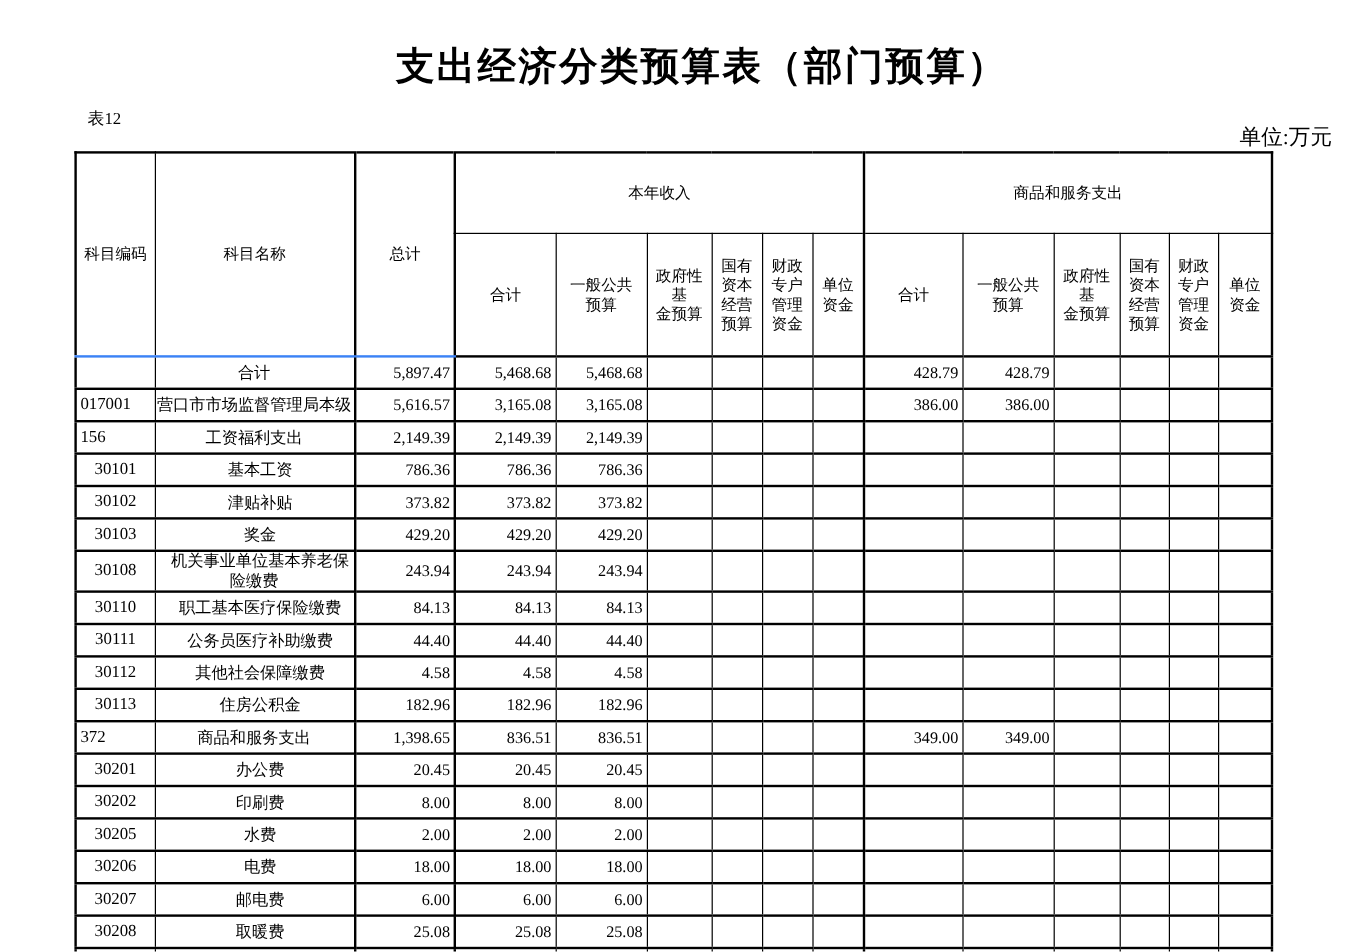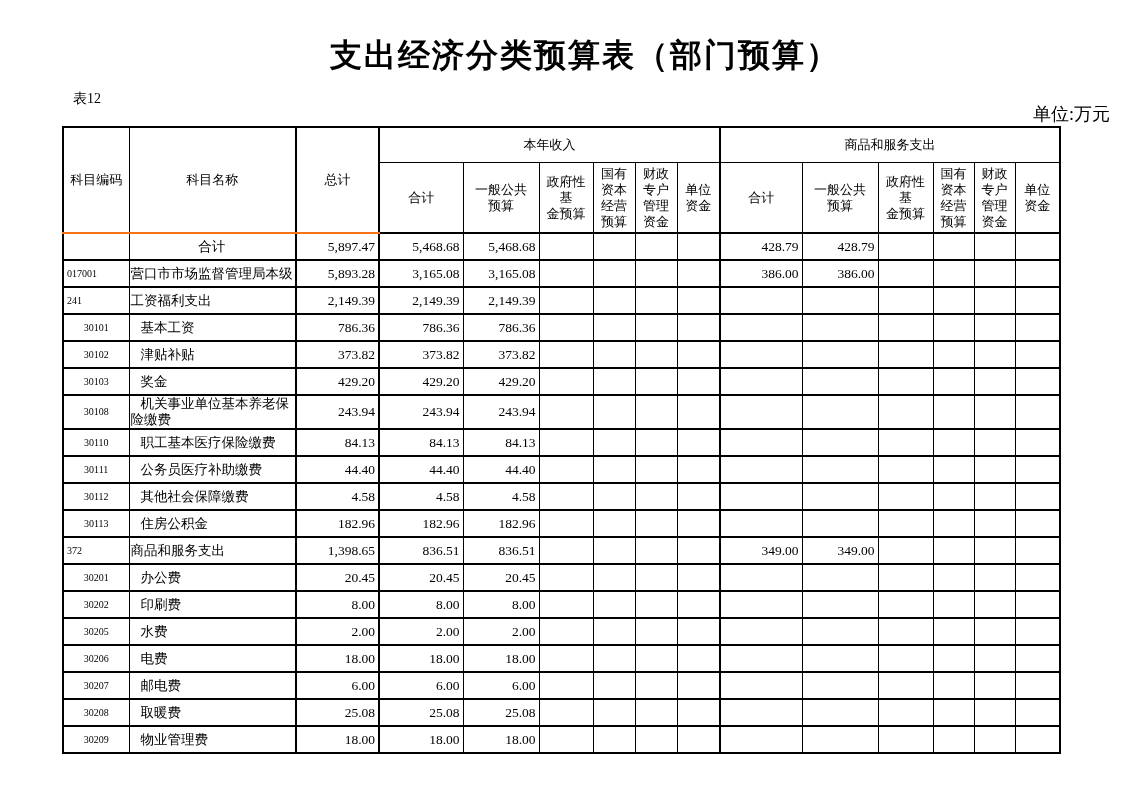--- a/index.html
+++ b/index.html
@@ -18,35 +18,35 @@
 
   table.budget {
     margin-left:62px; width:997px;
     border-collapse:collapse; table-layout:fixed;
     border:2px solid #000;
   }
   th, td { border:1px solid #000; overflow:hidden; }
 
   thead th {
     font-weight:normal; font-size:13px; line-height:16px;
-    text-align:center; vertical-align:middle; padding:0 2px;
+    text-align:center; vertical-align:middle; padding:16px 2px;
   }
   tr.h1 th { height:34px; }
-  tr.h1 th.hspan { border-bottom:2px solid #f97316; }
+  tr.h1 th.hspan { border-bottom:2px solid #3b82f6; }
   tr.h1 th.group { border-bottom:1px solid #000; }
   tr.h2 th { height:69px; border-bottom:2px solid #000; white-space:pre-line; }
 
   tbody td {
     height:25px; font-size:13.5px; line-height:16px;
     vertical-align:middle; padding:0;
     border-bottom:2px solid #000;
   }
-  td.code { text-align:left; padding-left:3px; font-size:10px; }
+  td.code { text-align:left; padding-left:3px; font-size:14px; }
   tr.l2 td.code { text-align:center; padding-left:0;margin-top:39px; }
-  td.name { text-align:left; padding:0 2px 0 1px; }
+  td.name { text-align:center; padding:0 2px 0 1px; }
   tr.l2 td.name { text-indent:10px; }
   tr.grand td.name { text-align:center; text-indent:0; }
   td.num { text-align:right; padding-right:3px; }
   .bR2 { border-right-width:2px; }
 </style>
 </head>
 <body>
 
 <div class="title">支出经济分类预算表（部门预算）</div>
 
@@ -128,36 +128,36 @@
         <td class="num">428.79</td>
         <td class="num">428.79</td>
         <td class="num"></td>
         <td class="num"></td>
         <td class="num"></td>
         <td class="num"></td>
       </tr>
       <tr class="l1">
         <td class="code">017001</td>
         <td class="name bR2">营口市市场监督管理局本级</td>
-        <td class="num bR2">5,893.28</td>
+        <td class="num bR2">5,616.57</td>
         <td class="num">3,165.08</td>
         <td class="num">3,165.08</td>
         <td class="num"></td>
         <td class="num"></td>
         <td class="num"></td>
         <td class="num bR2"></td>
         <td class="num">386.00</td>
         <td class="num">386.00</td>
         <td class="num"></td>
         <td class="num"></td>
         <td class="num"></td>
         <td class="num"></td>
       </tr>
       <tr class="l1">
-        <td class="code">241</td>
+        <td class="code">156</td>
         <td class="name bR2">工资福利支出</td>
         <td class="num bR2">2,149.39</td>
         <td class="num">2,149.39</td>
         <td class="num">2,149.39</td>
         <td class="num"></td>
         <td class="num"></td>
         <td class="num"></td>
         <td class="num bR2"></td>
         <td class="num"></td>
         <td class="num"></td>

